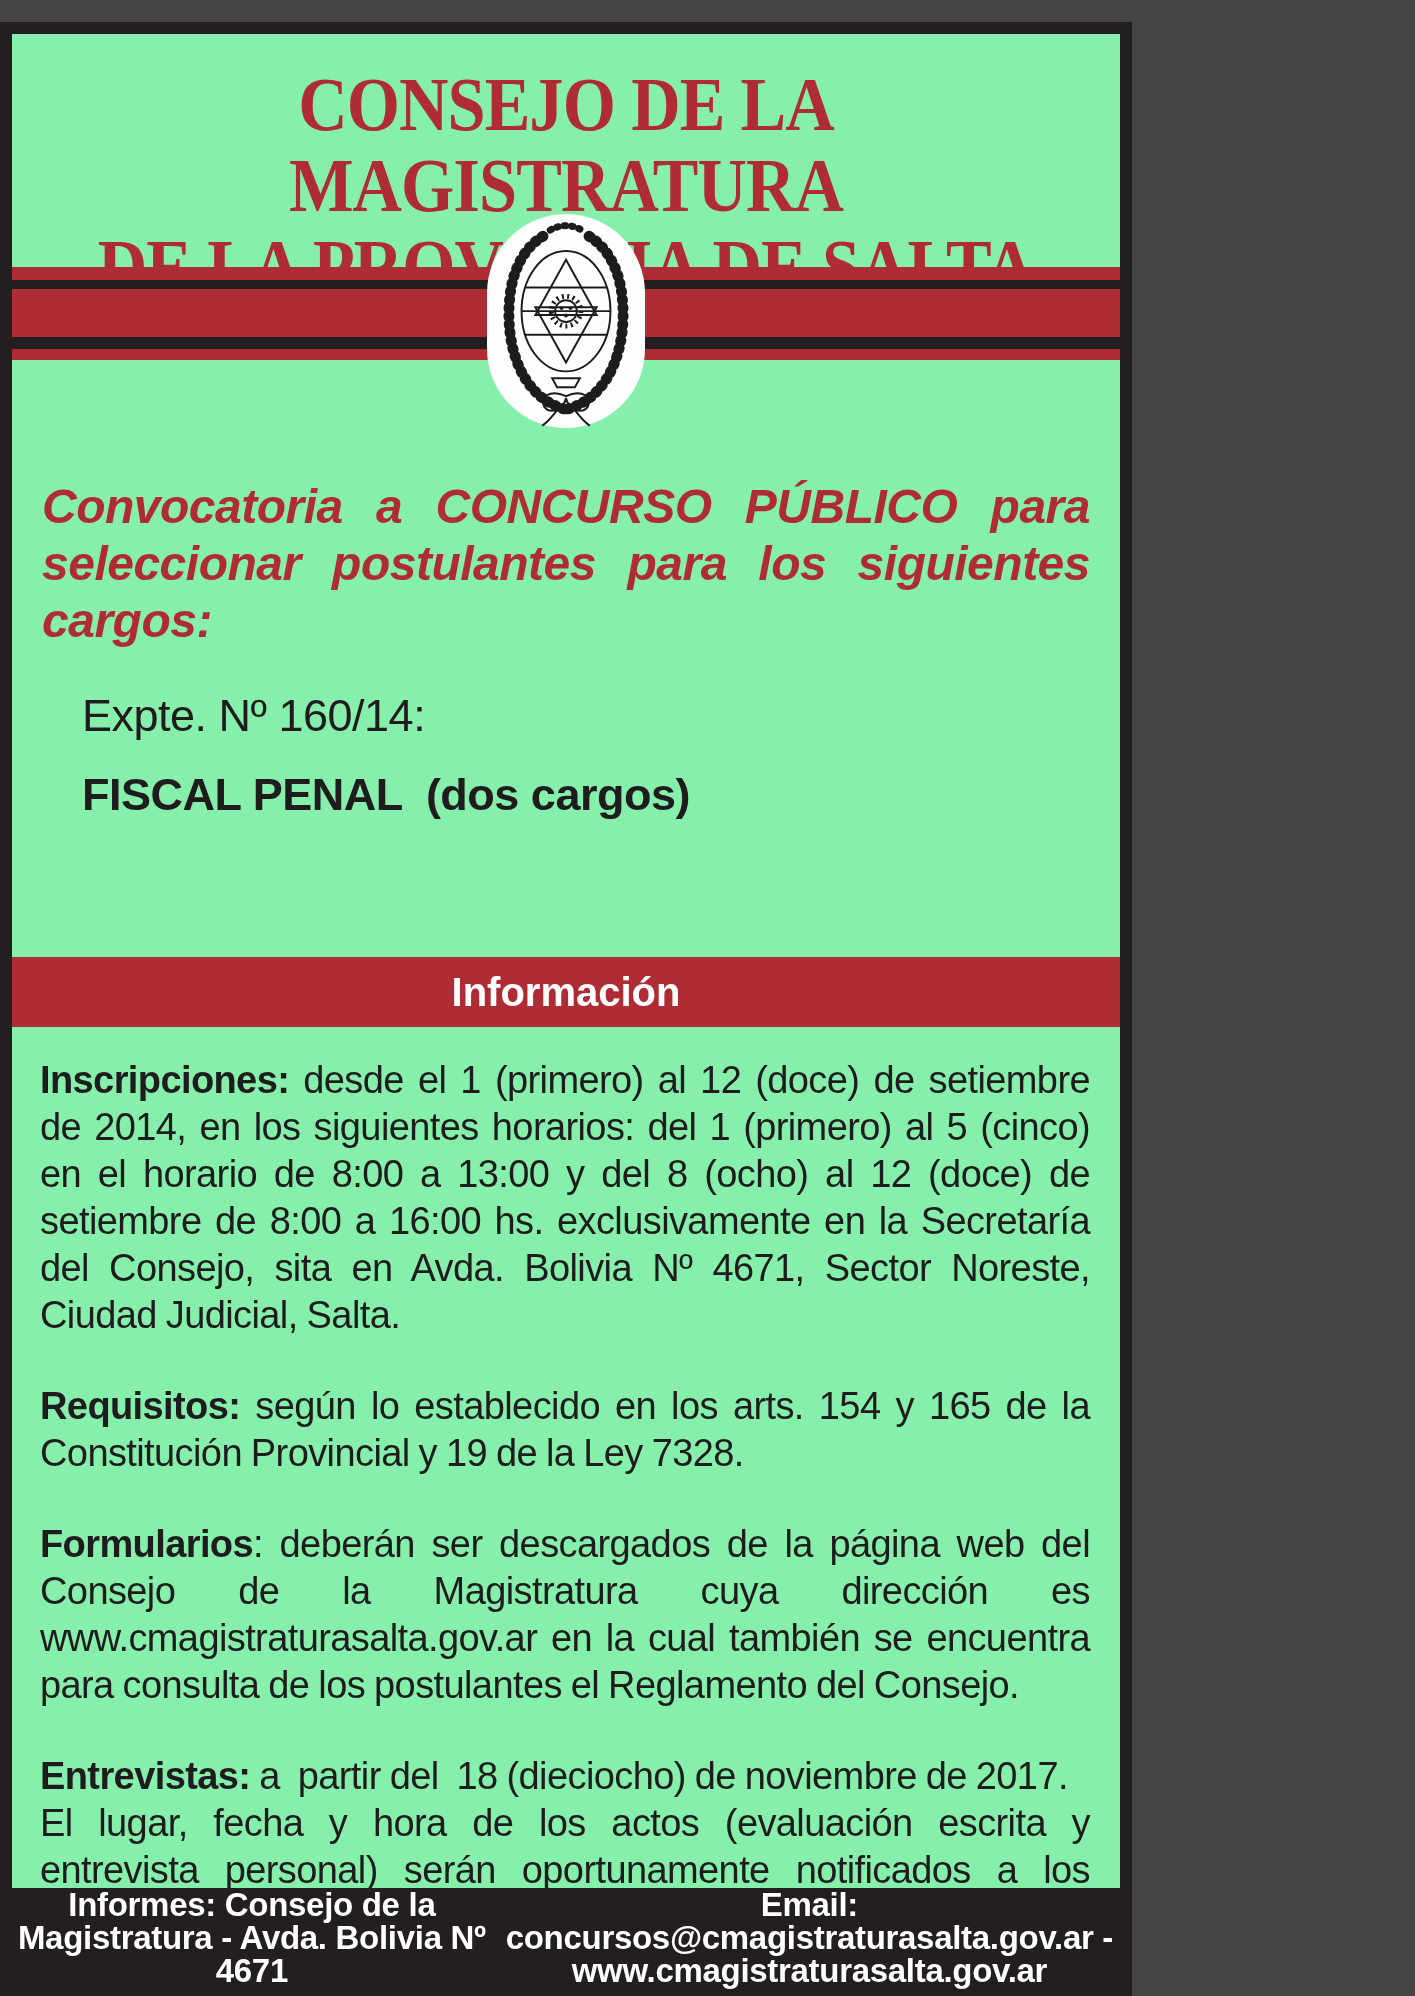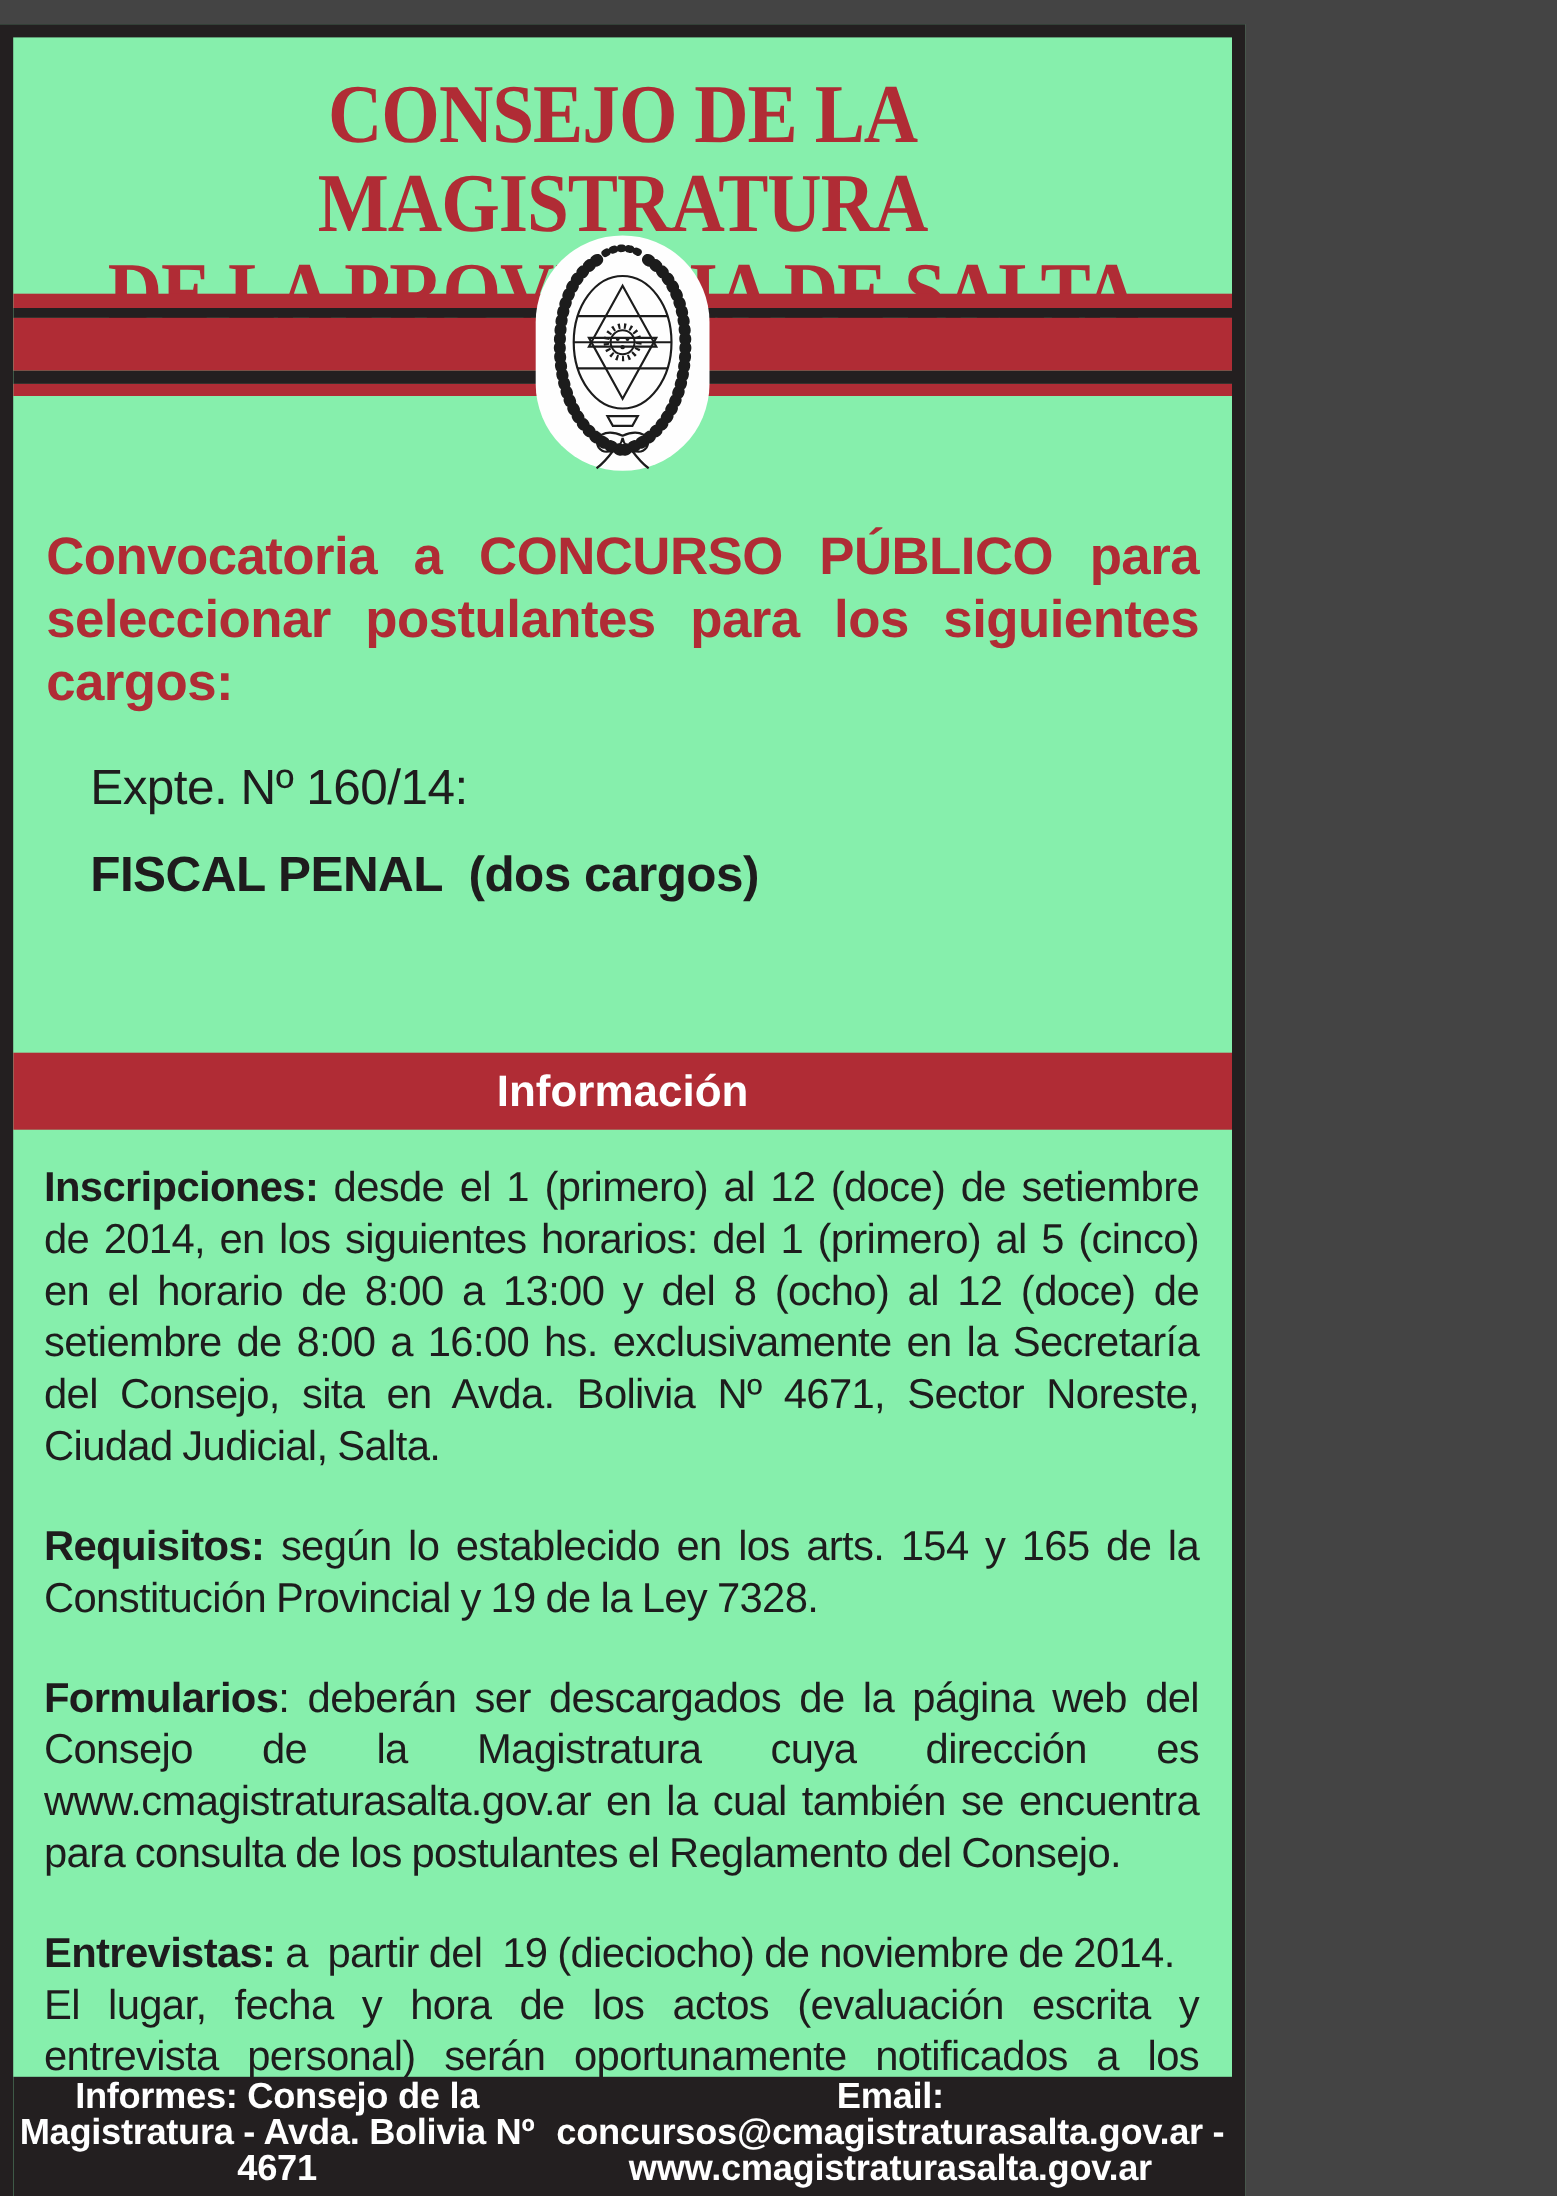--- a/index.html
+++ b/index.html
@@ -43,21 +43,21 @@
     transform:translateX(-50%);
     width:158px;height:214px;
     background:#FEFEFE;border-radius:79px;
     display:flex;align-items:center;justify-content:center;
   }
   
   .convocatoria{
     position:absolute;top:396px;left:30px;right:30px;
     color:var(--accent-red);font-weight:bold;
     font-size:48px;line-height:57px;
-    text-align:justify;letter-spacing:-0.5px;
+    text-align:justify;letter-spacing:-0.5px;font-style:italic;
   }
   .district{
     position:absolute;top:558px;left:30px;
     color:var(--accent-red);font-weight:bold;
     font-size:47px;letter-spacing:-0.5px;margin:0;
   }
   .expte{
     position:absolute;top:656px;left:70px;
     color:var(--text-black);font-weight:normal;font-size:45px;letter-spacing:-0.5px;
   }
@@ -169,21 +169,21 @@
     <p>
       <b>Inscripciones:</b><span> desde el 1 (primero) al 12 (doce) de setiembre de 2014, en los siguientes horarios: del 1 (primero) al 5 (cinco) en el horario de 8:00 a 13:00 y del 8 (ocho) al 12 (doce) de setiembre de 8:00 a 16:00 hs. exclusivamente en la Secretaría del Consejo, sita en Avda. Bolivia Nº 4671, Sector Noreste, Ciudad Judicial, Salta.</span>
     </p>
     <p>
       <b>Requisitos:</b><span> según lo establecido en los arts. 154 y 165 de la Constitución Provincial y 19 de la Ley 7328.</span>
     </p>
     <p>
       <b>Formularios</b><span>: deberán ser descargados de la página web del Consejo de la Magistratura cuya dirección es www.cmagistraturasalta.gov.ar en la cual también se encuentra para consulta de los postulantes el Reglamento del Consejo.</span>
     </p>
     <p>
-      <b>Entrevistas:</b><span class="keep-spaces"> a  partir del  19 (dieciocho) de noviembre de 2014.</span>
+      <b>Entrevistas:</b><span class="keep-spaces"> a  partir del  18 (dieciocho) de noviembre de 2017.</span>
       </p>
       <div>El lugar, fecha y hora de los actos (evaluación escrita y entrevista personal) serán oportunamente notificados a los interesados.</div>
     <p></p>
   </section>
 
   <footer class="footer">
     <div>Informes: Consejo de la Magistratura - Avda. Bolivia Nº 4671</div>
     <div>Email: concursos@cmagistraturasalta.gov.ar - www.cmagistraturasalta.gov.ar</div>
   </footer>
 

